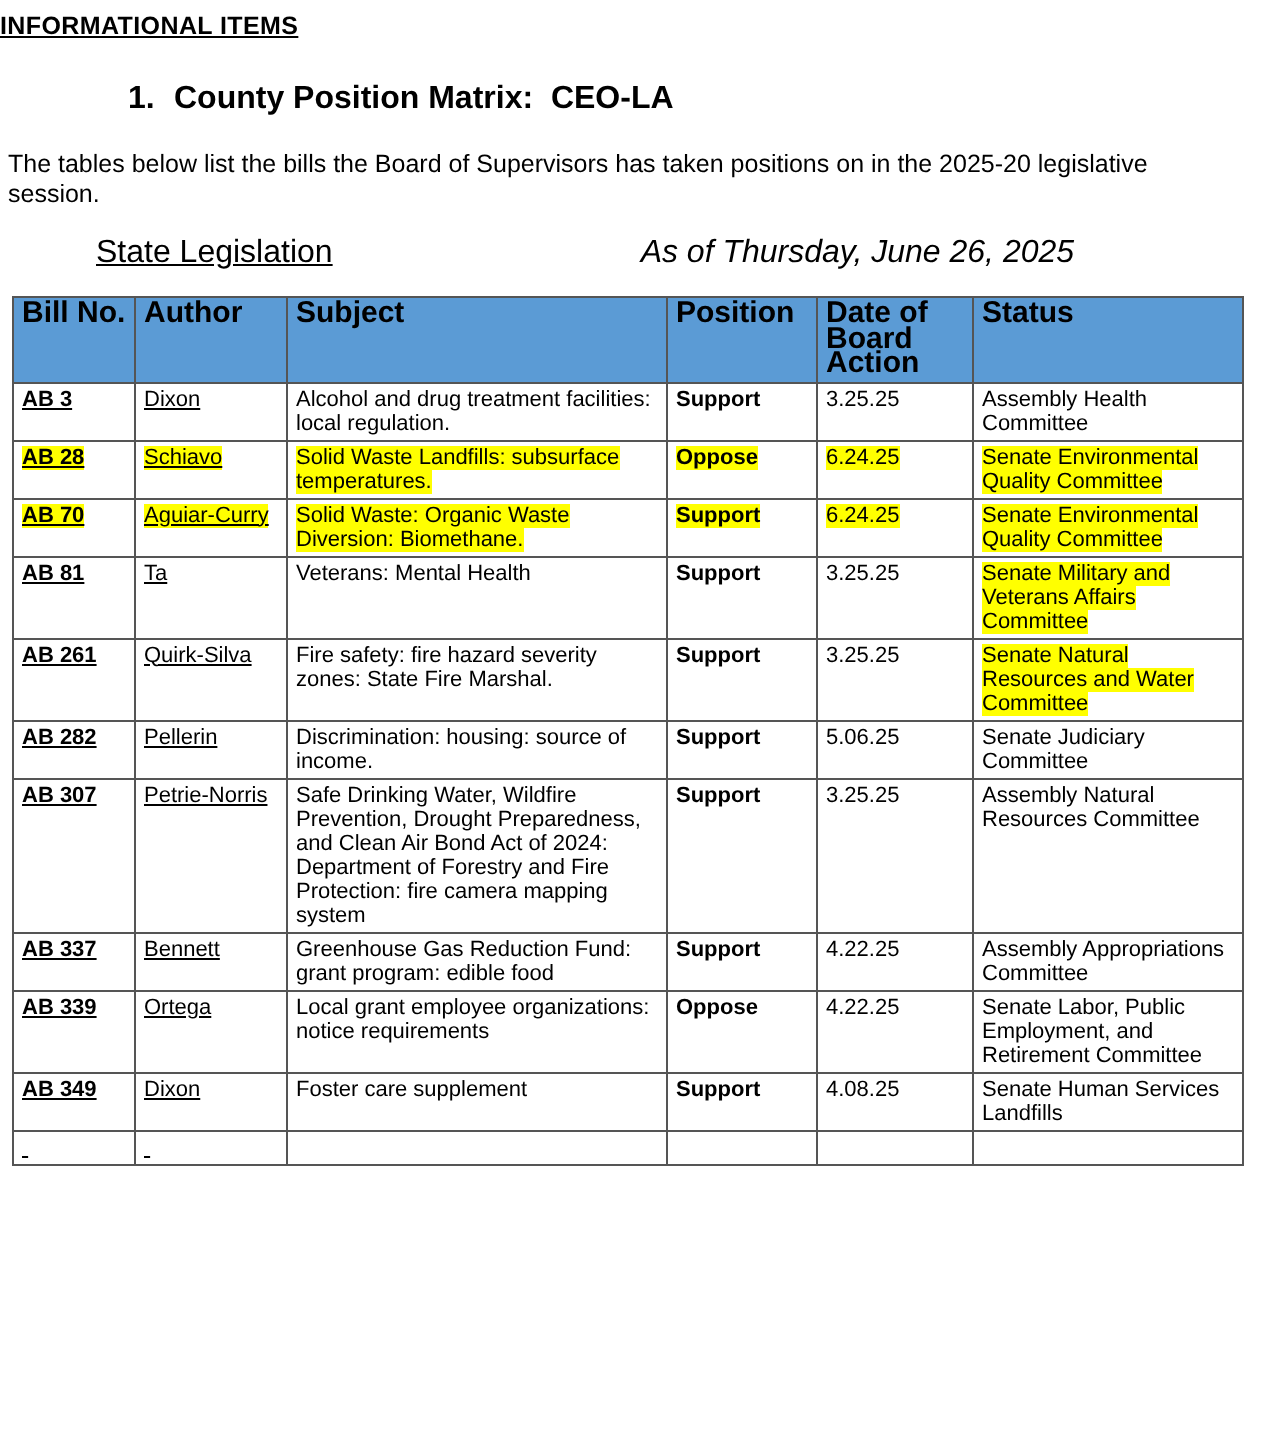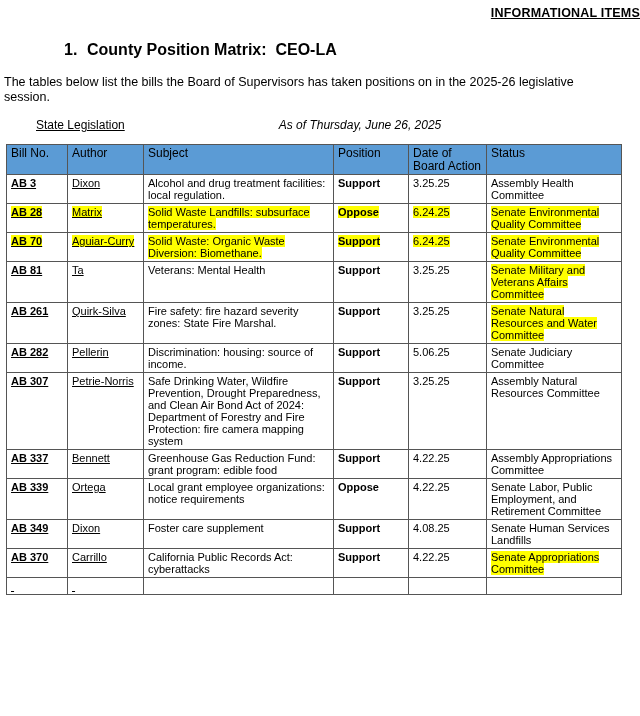--- a/index.html
+++ b/index.html
@@ -2,62 +2,62 @@
 <html style="--header-bg: #5B9BD5; --hl: #FFFF00; --border: #555555;"><head>
 <meta charset="utf-8">
 <style>
   * { margin:0; padding:0; box-sizing:border-box; }
   html, body { background:#ffffff; }
   body {
     width:640px; height:716px; overflow:hidden; position:relative;
     font-family:"Liberation Sans", sans-serif; color:#000;
   }
   .page-title {
-    margin-top:6px; text-align:right;
+    margin-top:6px; text-align:left;
     font-size:12.5px; font-weight:bold; text-decoration:underline;
     letter-spacing:0.2px;
   }
   .item-line { margin:21px 0 0 64px; font-size:16px; font-weight:bold; }
   .item-number { display:inline-block; width:23px; }
   .item-title { white-space:pre-wrap; }
   .intro { margin:16px 0 0 4px; width:592px; font-size:12.5px; line-height:15px; }
-  .legis-line { margin-top:13px; padding-left:36px; font-size:12px; }
+  .legis-line { margin-top:13px; padding-left:48px; font-size:16px; }
   .section-label { text-decoration:underline; }
   .as-of { font-style:italic; margin-left:154px; }
   table.positions {
     margin:12px 0 0 6px; width:615px;
     border-collapse:collapse; table-layout:fixed;
     font-size:11px; line-height:12px;
   }
   th, td {
     border:1px solid var(--border, #555);
     vertical-align:top; text-align:left;
     padding:2px 4px 2px 4px;
     overflow:hidden;
   }
   th {
     background:var(--header-bg, #5B9BD5);
-    font-weight:normal; font-size:12px; line-height:12.5px;
+    font-weight:bold; font-size:15px; line-height:12.5px;
   }
   .ct { background:transparent; }
   .hl { background:var(--hl, #ffff00); }
   .bill { font-weight:bold; text-decoration:underline; }
   .author { text-decoration:underline; }
   .pos { font-weight:bold;margin-top:24px; }
 </style>
 </head>
 <body>
 
 <div class="page-title">INFORMATIONAL ITEMS</div>
 
 <div class="item-line">
   <span class="item-number">1.</span><span class="item-title">County Position Matrix:  CEO-LA</span>
 </div>
 
-<div class="intro">The tables below list the bills the Board of Supervisors has taken positions on in the 2025-26 legislative session.</div>
+<div class="intro">The tables below list the bills the Board of Supervisors has taken positions on in the 2025-20 legislative session.</div>
 
 <div class="legis-line">
   <span class="section-label">State Legislation</span><span class="as-of">As of Thursday, June 26, 2025</span>
 </div>
 
 <table class="positions">
   <colgroup>
     <col style="width:61px">
       <col style="width:76px">
       <col style="width:190px">
@@ -79,21 +79,21 @@
       <tr>
     <td><span class="ct bill">AB 3</span></td>
     <td><span class="ct author">Dixon</span></td>
     <td><span class="ct">Alcohol and drug treatment facilities: local regulation.</span></td>
     <td><span class="ct pos">Support</span></td>
     <td><span class="ct">3.25.25</span></td>
     <td><span class="ct">Assembly Health Committee</span></td>
   </tr>
       <tr>
     <td><span class="ct bill hl">AB 28</span></td>
-    <td><span class="ct author hl">Matrix</span></td>
+    <td><span class="ct author hl">Schiavo</span></td>
     <td><span class="ct hl">Solid Waste Landfills: subsurface temperatures.</span></td>
     <td><span class="ct pos hl">Oppose</span></td>
     <td><span class="ct hl">6.24.25</span></td>
     <td><span class="ct hl">Senate Environmental Quality Committee</span></td>
   </tr>
       <tr>
     <td><span class="ct bill hl">AB 70</span></td>
     <td><span class="ct author hl">Aguiar-Curry</span></td>
     <td><span class="ct hl">Solid Waste: Organic Waste Diversion: Biomethane.</span></td>
     <td><span class="ct pos hl">Support</span></td>
@@ -150,28 +150,20 @@
   </tr>
       <tr>
     <td><span class="ct bill">AB 349</span></td>
     <td><span class="ct author">Dixon</span></td>
     <td><span class="ct">Foster care supplement</span></td>
     <td><span class="ct pos">Support</span></td>
     <td><span class="ct">4.08.25</span></td>
     <td><span class="ct">Senate Human Services Landfills</span></td>
   </tr>
       <tr>
-    <td><span class="ct bill">AB 370</span></td>
-    <td><span class="ct author">Carrillo</span></td>
-    <td><span class="ct">California Public Records Act: cyberattacks</span></td>
-    <td><span class="ct pos">Support</span></td>
-    <td><span class="ct">4.22.25</span></td>
-    <td><span class="ct hl">Senate Appropriations Committee</span></td>
-  </tr>
-      <tr>
     <td><span class="ct bill">&nbsp;</span></td>
     <td><span class="ct author">&nbsp;</span></td>
     <td><span class="ct">&nbsp;</span></td>
     <td><span class="ct pos">&nbsp;</span></td>
     <td><span class="ct">&nbsp;</span></td>
     <td><span class="ct">&nbsp;</span></td>
   </tr>
     </tbody>
 </table>
 

